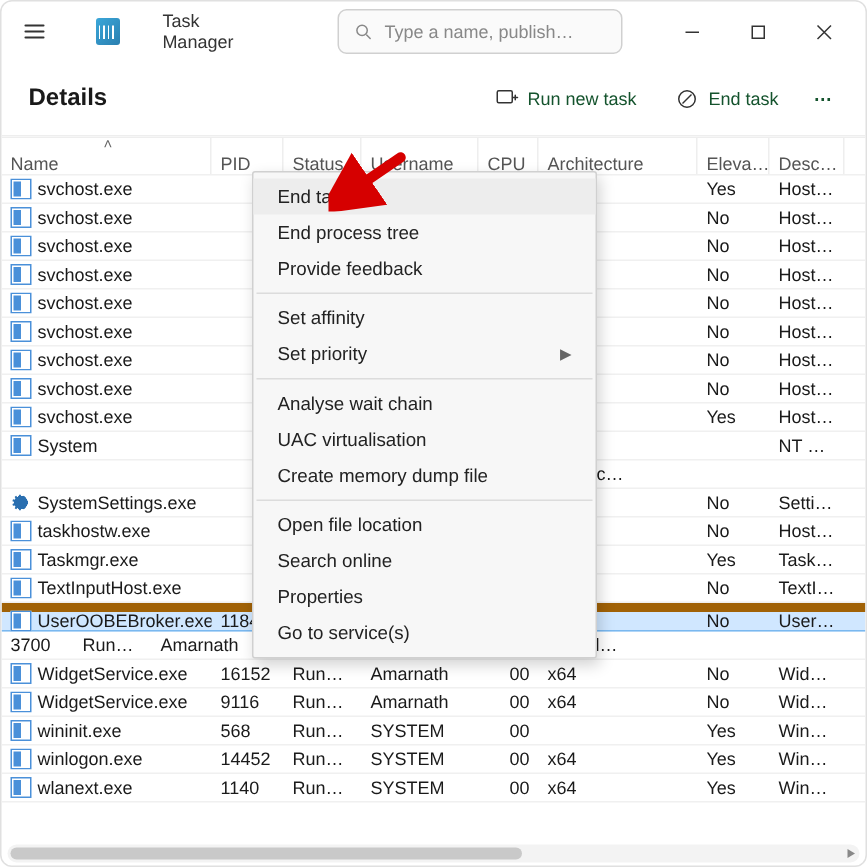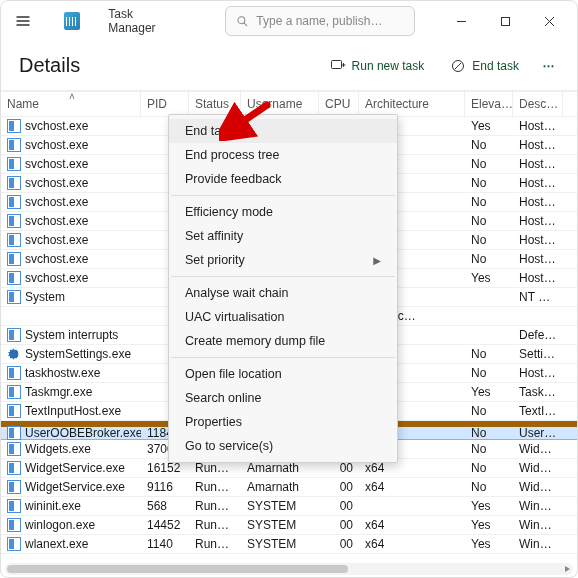--- a/index.html
+++ b/index.html
@@ -69,21 +69,21 @@
     display:flex; align-items:center; justify-content:center;
     color:#444;
   }
   .toolbar {
     display:flex;
     align-items:center;
     height: 50px;
     padding: 0 14px 0 18px;
     border-bottom: 1px solid #eee;
   }
-  .toolbar .title { font-size: 20px; font-weight:400; }
+  .toolbar .title { font-size: 16px; font-weight:700; }
   .toolbar .spacer { flex:1; }
   .tb-btn {
     display:flex; align-items:center; gap:6px;
     padding: 6px 10px;
     border-radius: 4px;
     font-size: 12px;
     color:#14532d;
     margin-left: 6px;
   }
   .tb-btn svg { width:16px; height:16px; }
@@ -101,21 +101,21 @@
   }
   .header-row {
     height: 26px;
     color:#555;
     border-top: 1px solid #eee;
     background:#fff;
     position: relative;
   }
   .header-row .cell {
     border-right: 1px solid #eee;
-    display:flex; align-items:center; gap:4px;
+    display:flex; align-items:flex-end; gap:4px;
     padding: 0 6px;
     height:100%;
   }
   .row { height: 19px; padding:0; }
   .row .cell { padding: 0 6px; overflow:hidden; white-space:nowrap; text-overflow: ellipsis; }
   .c-name { width: 140px; display:flex; align-items:center; gap:4px; }
   .c-pid  { width: 48px; }
   .c-stat { width: 52px; }
   .c-user { width: 78px; }
   .c-cpu  { width: 40px; text-align:right; }
@@ -432,33 +432,20 @@
         <div class="cell c-pid"></div>
         <div class="cell c-stat"></div>
         <div class="cell c-user"></div>
         <div class="cell c-cpu"></div>
         <div class="cell c-arch"></div>
         <div class="cell c-elev"></div>
         <div class="cell c-desc">Perc…</div>
       </div>
       <div class="row">
         <div class="cell c-name">
-          <span class="pic "></span>
-          <span>System interrupts</span>
-        </div>
-        <div class="cell c-pid"></div>
-        <div class="cell c-stat"></div>
-        <div class="cell c-user"></div>
-        <div class="cell c-cpu"></div>
-        <div class="cell c-arch"></div>
-        <div class="cell c-elev"></div>
-        <div class="cell c-desc">Defe…</div>
-      </div>
-      <div class="row">
-        <div class="cell c-name">
           <span class="pic gear"></span>
           <span>SystemSettings.exe</span>
         </div>
         <div class="cell c-pid"></div>
         <div class="cell c-stat"></div>
         <div class="cell c-user"></div>
         <div class="cell c-cpu"></div>
         <div class="cell c-arch"></div>
         <div class="cell c-elev">No</div>
         <div class="cell c-desc">Setti…</div>
@@ -509,24 +496,20 @@
         </div>
         <div class="cell c-pid">11846</div>
         <div class="cell c-stat">Run…</div>
         <div class="cell c-user">Amarnath</div>
         <div class="cell c-cpu">00</div>
         <div class="cell c-arch">x64</div>
         <div class="cell c-elev">No</div>
         <div class="cell c-desc">User …</div>
       </div>
       <div class="row">
-        <div class="cell c-name">
-          <span class="pic "></span>
-          <span>Widgets.exe</span>
-        </div>
         <div class="cell c-pid">3700</div>
         <div class="cell c-stat">Run…</div>
         <div class="cell c-user">Amarnath</div>
         <div class="cell c-cpu">00</div>
         <div class="cell c-arch">x64</div>
         <div class="cell c-elev">No</div>
         <div class="cell c-desc">Wid…</div>
       </div>
       <div class="row">
         <div class="cell c-name">
@@ -601,23 +584,20 @@
     <div class="ctx-item hover">
       <span>End task</span>
     </div>
     <div class="ctx-item">
       <span>End process tree</span>
     </div>
     <div class="ctx-item">
       <span>Provide feedback</span>
     </div>
     <div class="ctx-sep"></div>
-    <div class="ctx-item">
-      <span>Efficiency mode</span>
-    </div>
     <div class="ctx-item">
       <span>Set affinity</span>
     </div>
     <div class="ctx-item">
       <span>Set priority</span>
       <span class="chev">▶</span>
     </div>
     <div class="ctx-sep"></div>
     <div class="ctx-item">
       <span>Analyse wait chain</span>

